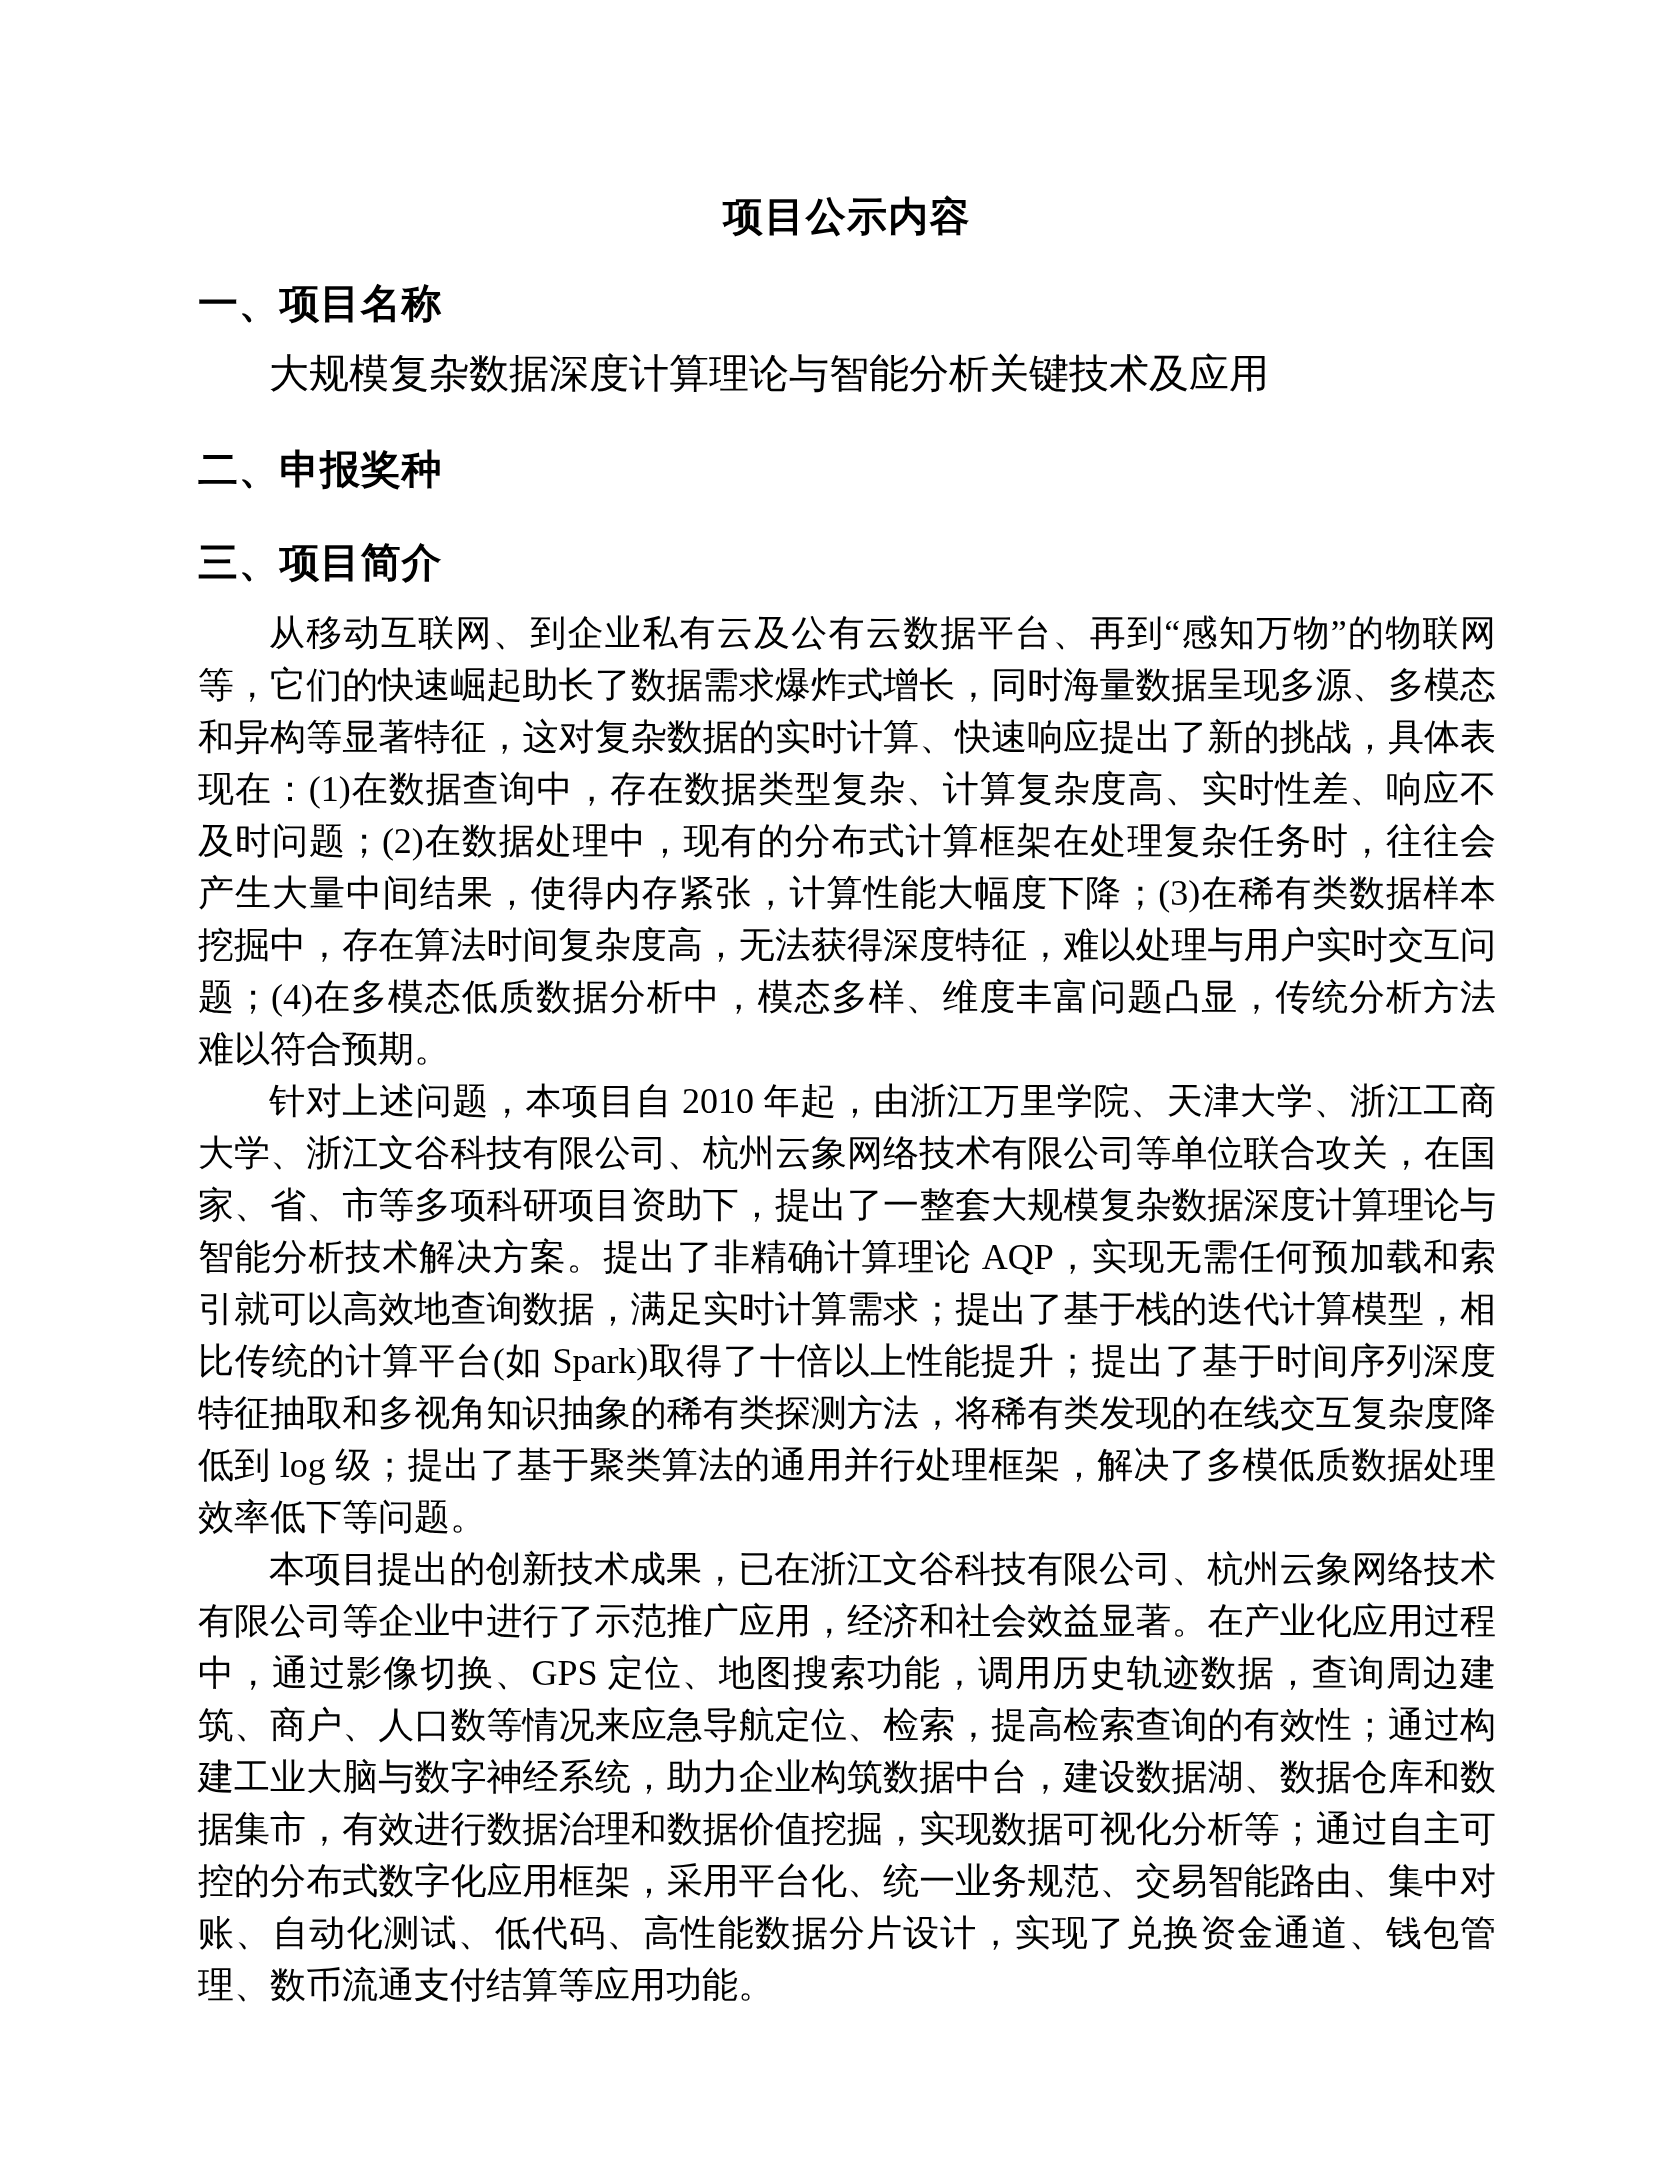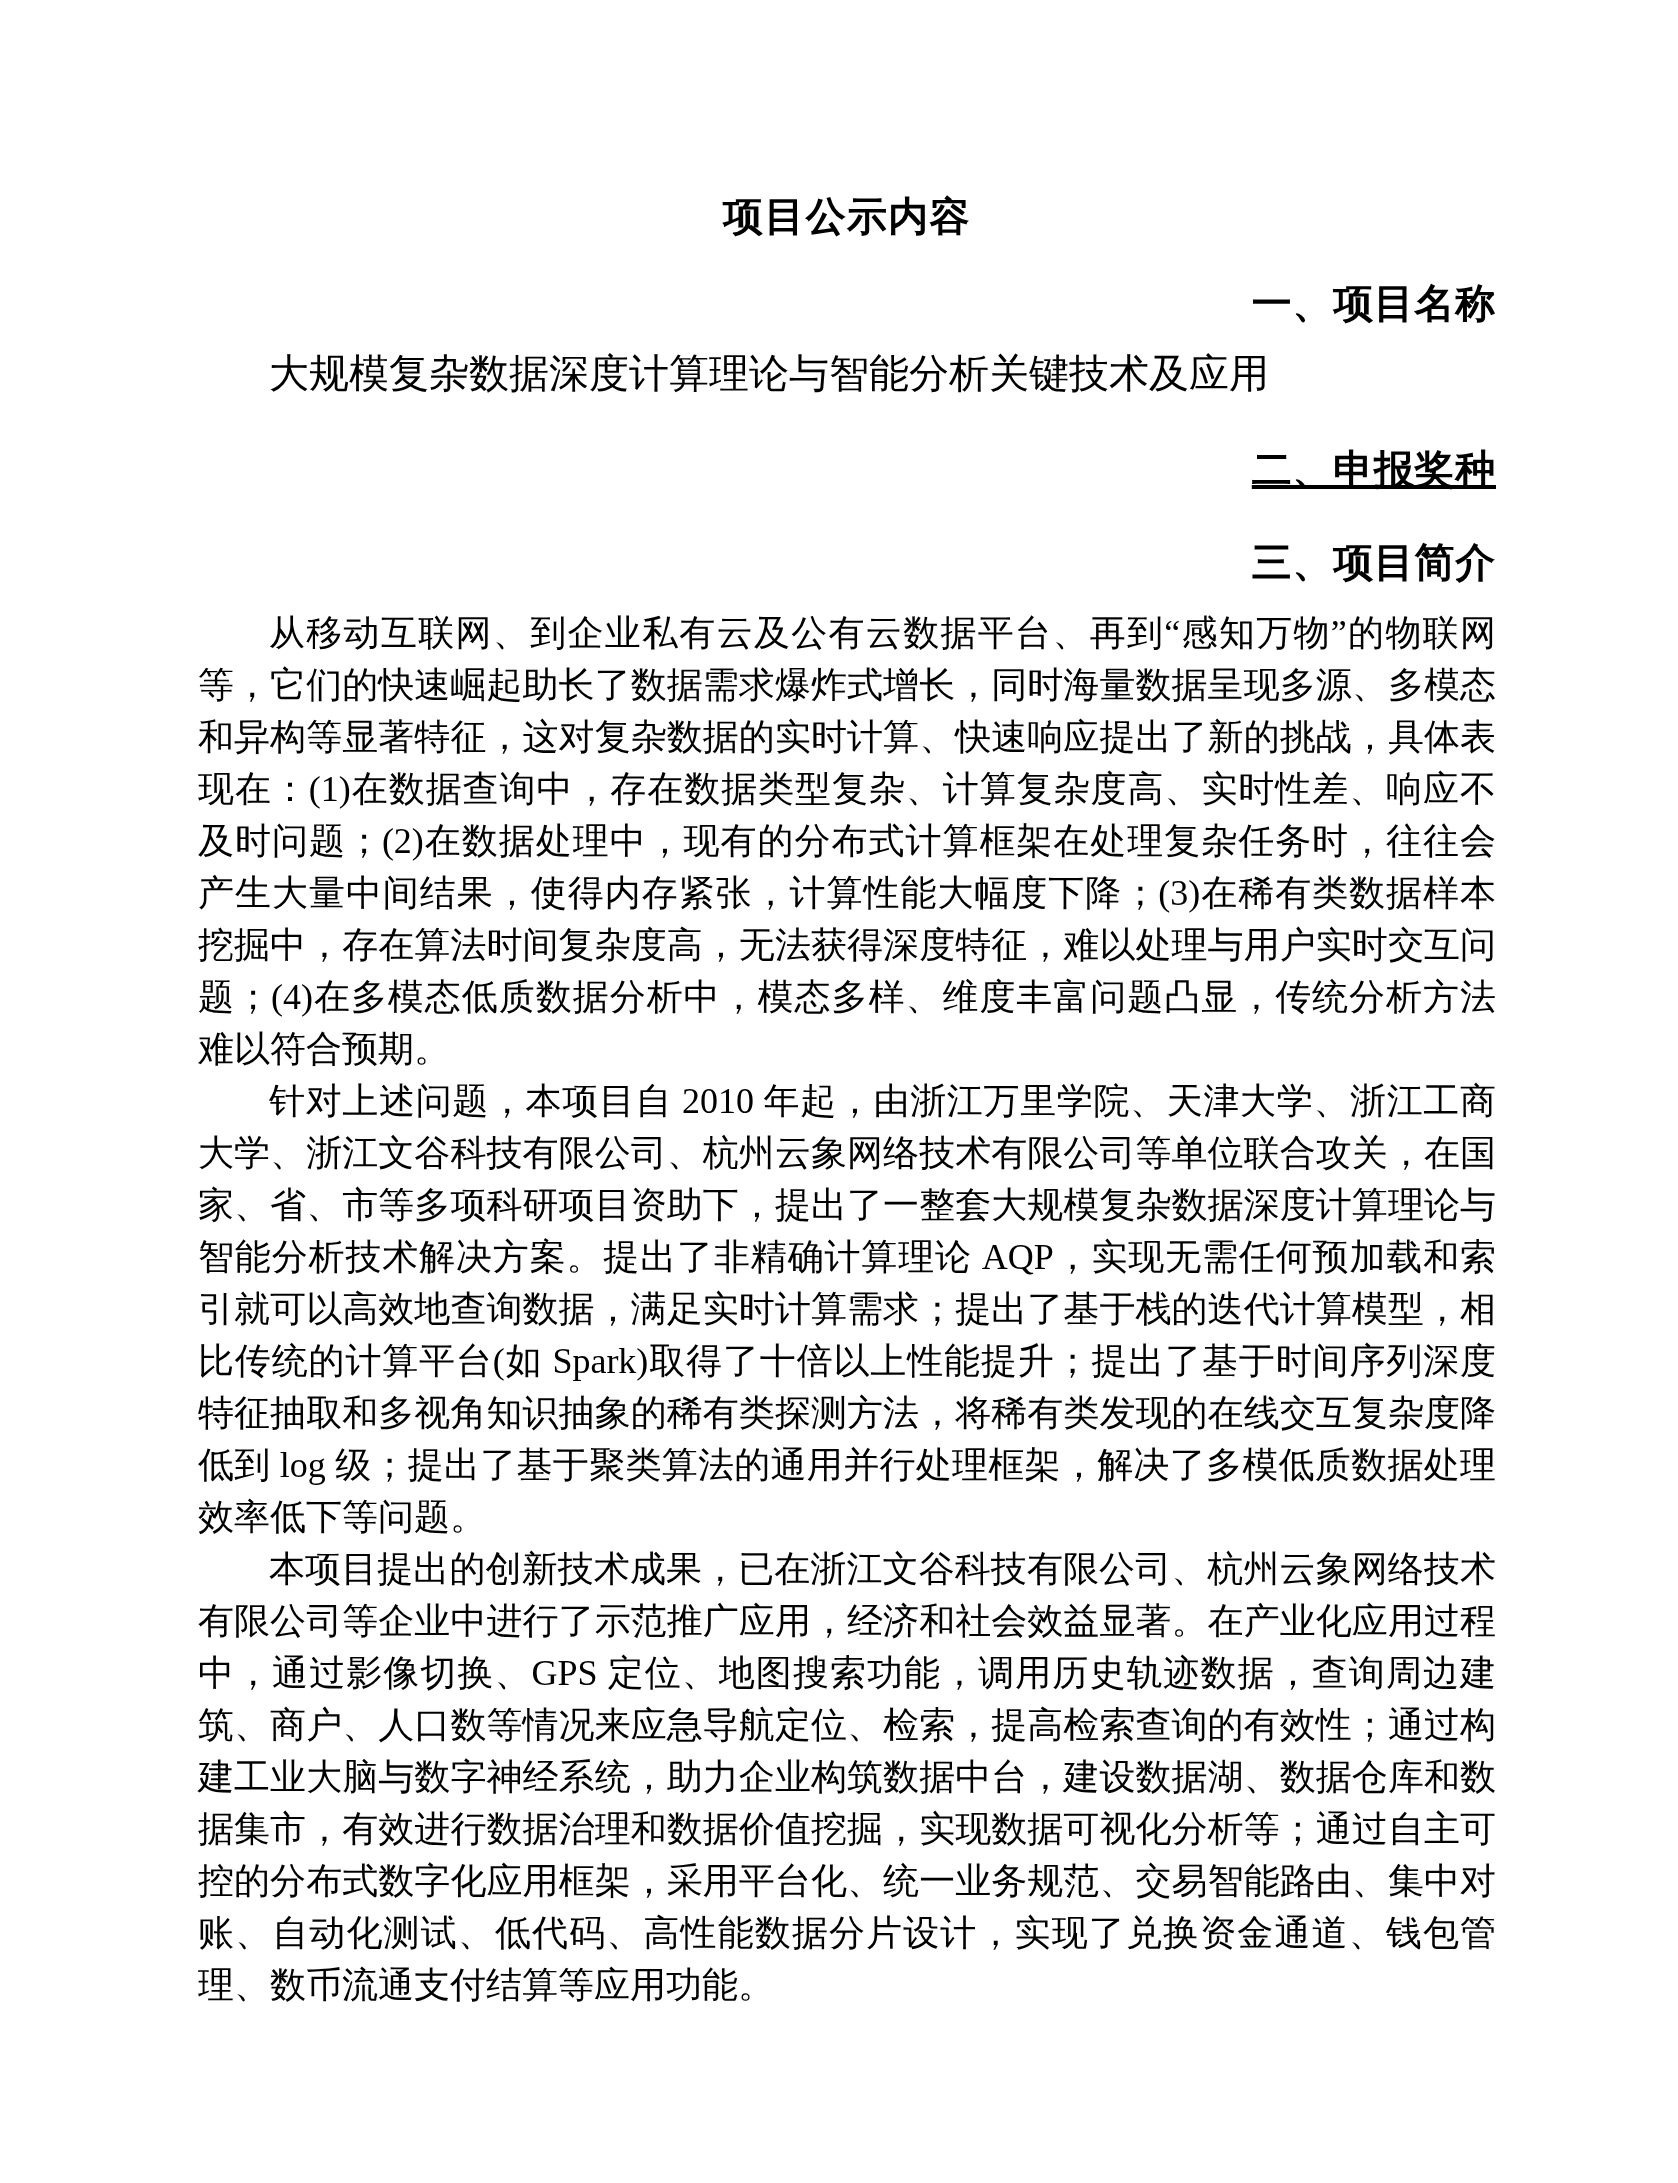--- a/index.html
+++ b/index.html
@@ -24,25 +24,25 @@
     font-weight: bold;
     line-height: 64px;
     text-align: center;
     letter-spacing: 1.3px;
   }
   .sec-heading {
     margin: 0;
     font-size: 40px;
     font-weight: bold;
     line-height: 56px;
-    text-align: right;
+    text-align: left;
     letter-spacing: 0.7px;
   }
   .sec-heading.h-1 { margin-top: 27px; }
-  .sec-heading.h-2 { margin-top: 42px; text-decoration: underline; }
+  .sec-heading.h-2 { margin-top: 42px; }
   .sec-heading.h-3 { margin-top: 37px; }
   .body-single {
     margin: 16px 0 0 0;
     font-size: 40px;
     line-height: 52px;
     text-indent: 71px;
     white-space: nowrap;
   }
   .body-flow {
     margin: 16px 0 0 0;

